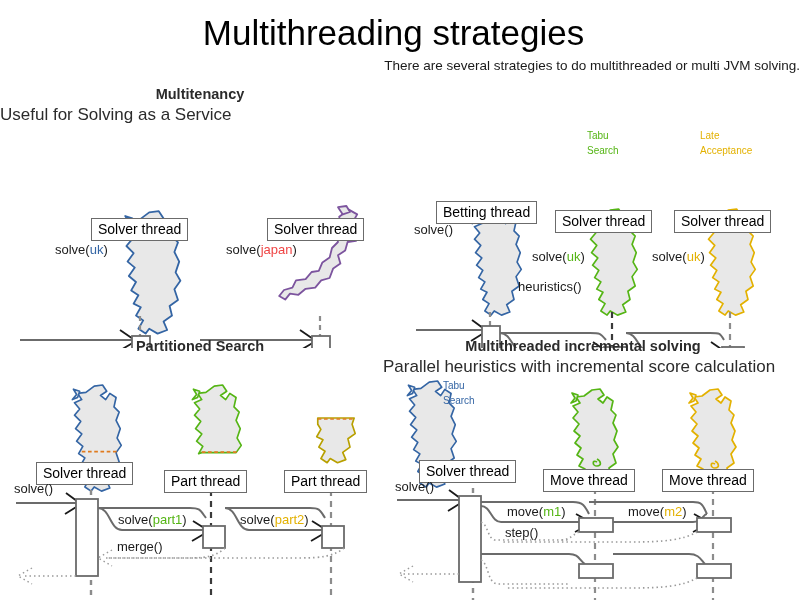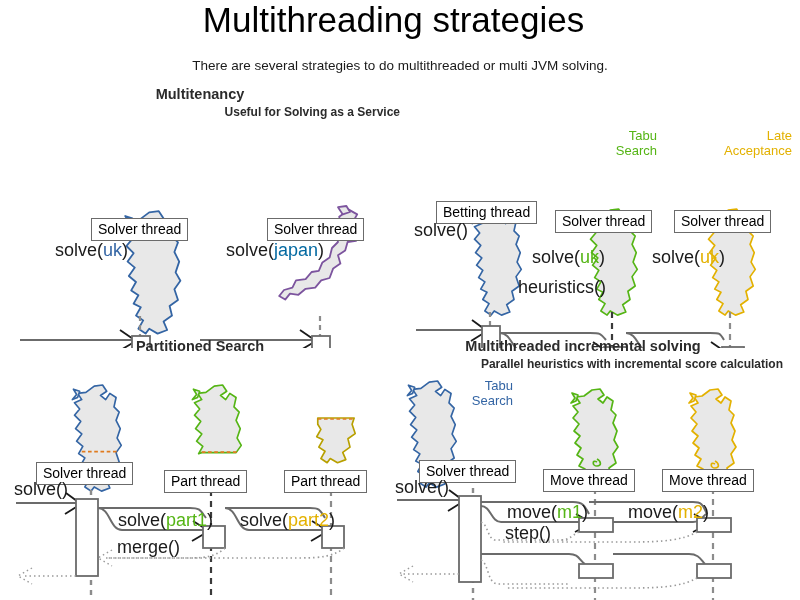--- a/index.html
+++ b/index.html
@@ -15,36 +15,36 @@
     overflow: hidden;
     position: relative;
   }
   #page {
     position: relative;
     width: 800px;
     height: 600px;
   }
   .page-title {
     position: absolute;
-    top: 0;
+    top: 13px;
     left: 0;
     width: 787px;
     text-align: center;
     font-size: 35px;
     font-weight: normal;
     color: #000000;
     letter-spacing: 0px;
     line-height: 40px;
   }
   .page-subtitle {
     position: absolute;
     top: 58px;
     left: 0;
     width: 800px;
-    text-align: center;
+    text-align: right;
     font-size: 13.5px;
     color: #1a1a1a;
   }
   .quadrant {
     position: absolute;
     width: 400px;
     height: 258px;
   }
   #q-tl { left: 0;   top: 84px; }
   #q-tr { left: 400px; top: 84px; }
@@ -59,23 +59,23 @@
     text-align: center;
     font-size: 14.5px;
     font-weight: bold;
     color: #2b2b2b;
   }
   .sec-sub {
     position: absolute;
     top: 21px;
     left: 0;
     width: 400px;
-    text-align: right;
-    font-size: 12px;
-    font-weight: bold;
+    text-align: left;
+    font-size: 17px;
+    font-weight: normal;
     color: #2b2b2b;
   }
   .svg-layer {
     position: absolute;
     left: 0;
     top: 0;
     width: 400px;
     height: 264px;
   }
   .thread-box {
@@ -84,34 +84,34 @@
     background: #ffffff;
     font-size: 14px;
     color: #000000;
     padding: 2px 6px 3px 6px;
     white-space: nowrap;
     line-height: 16px;
     box-sizing: border-box;
   }
   .msg-label {
     position: absolute;
-    font-size: 18px;
+    font-size: 13px;
     color: #1a1a1a;
     white-space: nowrap;
     line-height: 14px;
   }
   .algo-label {
     position: absolute;
-    font-size: 13px;
-    text-align: right;
+    font-size: 10px;
+    text-align: left;
     line-height: 15px;
     white-space: nowrap;
   }
   .c-uk { color: #3465a4; }
-  .c-japan { color: #0369a1; }
+  .c-japan { color: #ef4444; }
   .c-green { color: #55b515; }
   .c-gold  { color: #e3b100; }
   .c-blue  { color: #3465a4; }
 </style>
 </head>
 <body>
 
 <div id="page">
 
   <div class="page-title">Multithreading strategies</div>

